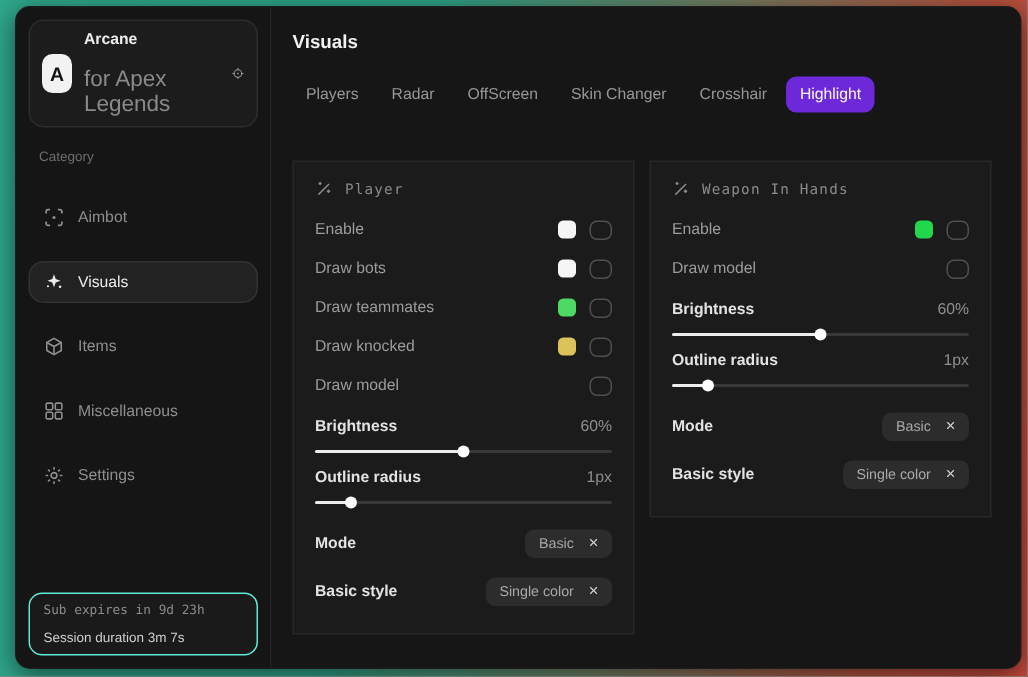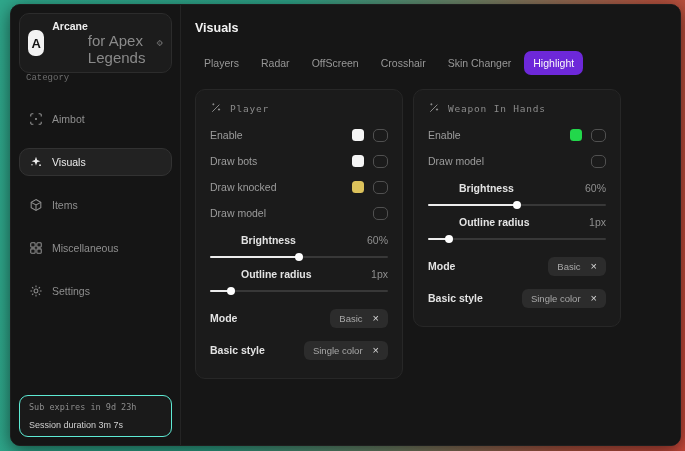--- a/index.html
+++ b/index.html
@@ -14,64 +14,64 @@
     display:flex; overflow:hidden; box-shadow:0 4px 18px rgba(0,0,0,.55); }
 
   
   .sidebar { width:170px; min-width:170px; border-right:1px solid #242424;
     background:#151515; display:flex; flex-direction:column; padding:8px; }
 
   .brand-card { display:flex; align-items:center; gap:8px; padding:6px 8px;
     background:#1c1c1c; border:1px solid #2c2c2c; border-radius:10px; min-height:40px; }
   .logo { width:26px; height:26px; background:#f2f2f2; border-radius:7px; color:#141414;
     font-weight:700; font-size:13px; display:flex; align-items:center; justify-content:center; }
-  .brand-text { display:flex; }
+  .brand-text { display:flex; flex-direction:column; }
   .brand-title { font-size:10.5px; font-weight:700; color:#ededed; }
   .brand-sub { font-size:15px; color:#8a8a8a; margin-top:12px; }
   .brand-card .icon { margin-left:auto; color:#9a9a9a; }
 
-  .cat-label { margin:0 7px 7px; font-size:9px; color:#6d6d6d;font-family:Liberation Mono, monospace; }
+  .cat-label { margin:14px 7px 7px; font-size:9px; color:#6d6d6d; }
 
   .side-item { display:flex; align-items:center; gap:9px; padding:6px 9px; margin:15px 0;
     border-radius:10px; font-size:10.5px; color:#8f8f8f; border:1px solid transparent; cursor:default; }
   .side-item.active { background:#222222; border-color:#323232; color:#ececec; }
 
   .icon { display:inline-flex; width:14px; height:14px; }
   .icon svg { width:100%; height:100%; }
   .icon-sm { width:12px; height:12px; }
 
   .side-footer { margin-top:auto; border:1px solid #5eead4; background:#1a1a1a;
     border-radius:9px; padding:6px 9px; }
   .sub-line { font-family:"DejaVu Sans Mono", monospace; font-size:8.5px; color:#8c8c8c; }
   .sess-line { font-size:9px; color:#cfcfcf; margin-top:8px; }
 
   
   .main { flex:1; padding:12px 14px; display:flex; flex-direction:column; background:#161616; }
   .page-title { font-size:12.5px; font-weight:700; color:#f2f2f2; margin:4px 0 16px; }
 
-  .tabs { display:flex; gap:4px; margin-bottom:14px;align-items:center; }
+  .tabs { display:flex; gap:4px; margin-bottom:32px;align-items:center; }
   .tab { font-size:10.5px; color:#979797; padding:6px 9px; border-radius:7px; cursor:default; }
   .tab.active { background:#6d28d9; color:#fafafa; }
 
   .panels { display:flex; gap:10px; align-items:flex-start; }
-  .panel { width:208px; background:#1b1b1b; border:1px solid #272727; border-radius:10px;
+  .panel { width:228px; background:#1b1b1b; border:1px solid #272727; border-radius:0;
     padding:12px 14px; }
 
   .phead { display:flex; align-items:center; gap:8px; margin-bottom:8px;
     font-family:"DejaVu Sans Mono", monospace; font-size:9.5px; letter-spacing:.8px; color:#8b8b8b; }
   .phead .icon { color:#8b8b8b; width:12px; height:12px; }
 
   .row { display:flex; align-items:center; justify-content:space-between; height:26px; }
   .row-label { font-size:10.5px; color:#9c9c9c; }
   .controls { display:flex; align-items:center; gap:9px; }
   .swatch { width:12px; height:12px; border-radius:3.5px; }
   .checkbox { width:15px; height:13px; border:1.5px solid #505050; border-radius:5px; }
 
   .srow { margin:8px 0 10px; }
-  .shead { display:flex; align-items:flex-end; justify-content:space-between;margin-left:31px; }
+  .shead { display:flex; align-items:flex-end; justify-content:space-between; }
   .slabel { font-size:10.5px; color:#e3e3e3; font-weight:700; }
   .svalue { font-size:10.5px; color:#8f8f8f; }
   .track { position:relative; margin-top:10px; height:2px; background:#383838; border-radius:2px; }
   .fill { height:100%; background:#ededed; border-radius:2px; }
   .thumb { position:absolute; top:50%; width:8px; height:8px; background:#ffffff;
     border-radius:50%; transform:translate(-50%,-50%); }
 
   .crow { display:flex; align-items:center; justify-content:space-between; height:32px; }
   .clabel { font-size:10.5px; color:#e3e3e3; font-weight:700; }
   .chip { display:flex; align-items:center; gap:10px; background:#2c2c2c; border-radius:6px;
@@ -160,22 +160,22 @@
         <div class="sess-line">Session duration 3m 7s</div>
       </div>
     </aside>
 
     <main class="main">
       <h1 class="page-title">Visuals</h1>
       <div class="tabs" id="tabs">
           <div class="tab">Players</div>
           <div class="tab">Radar</div>
           <div class="tab">OffScreen</div>
+          <div class="tab">Skin Changer</div>
           <div class="tab">Crosshair</div>
-          <div class="tab">Skin Changer</div>
           <div class="tab active">Highlight</div>
         </div>
       <div class="panels" id="panels">
           <section class="panel">
             <div class="phead">
               <span class="icon">
                 <svg viewBox="0 0 16 16" fill="none" stroke="currentColor" stroke-width="1.3">
                   <path d="M3 13 12.5 3.5"></path>
                   <path d="M12 8.5v3M10.5 10h3"></path>
                   <path d="M4.5 1.8v2.6M3.2 3.1h2.6"></path>
@@ -191,20 +191,27 @@
               </span>
             </div>
             <div class="row">
               <span class="row-label">Draw bots</span>
               <span class="controls">
                 <span class="swatch" style="background: rgb(245, 245, 245);"></span>
                 <span class="checkbox"></span>
               </span>
             </div>
             <div class="row">
+              <span class="row-label">Draw teammates</span>
+              <span class="controls">
+                <span class="swatch" style="background: rgb(76, 217, 100);"></span>
+                <span class="checkbox"></span>
+              </span>
+            </div>
+            <div class="row">
               <span class="row-label">Draw knocked</span>
               <span class="controls">
                 <span class="swatch" style="background: rgb(220, 194, 91);"></span>
                 <span class="checkbox"></span>
               </span>
             </div>
             <div class="row">
               <span class="row-label">Draw model</span>
               <span class="controls">
                 <span class="checkbox"></span>

